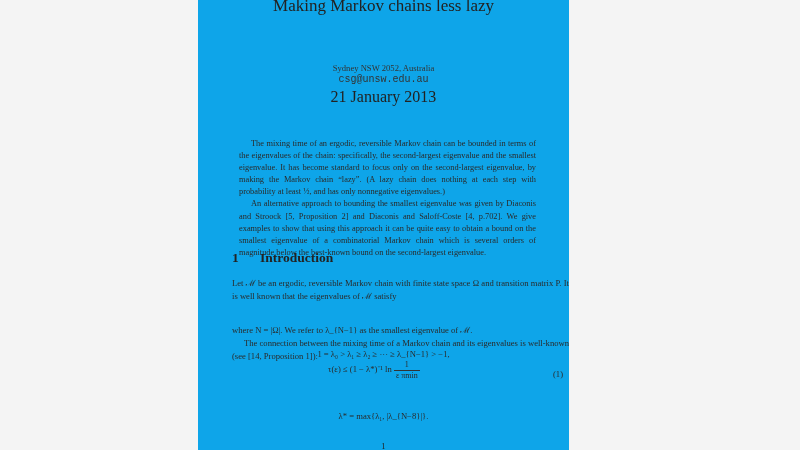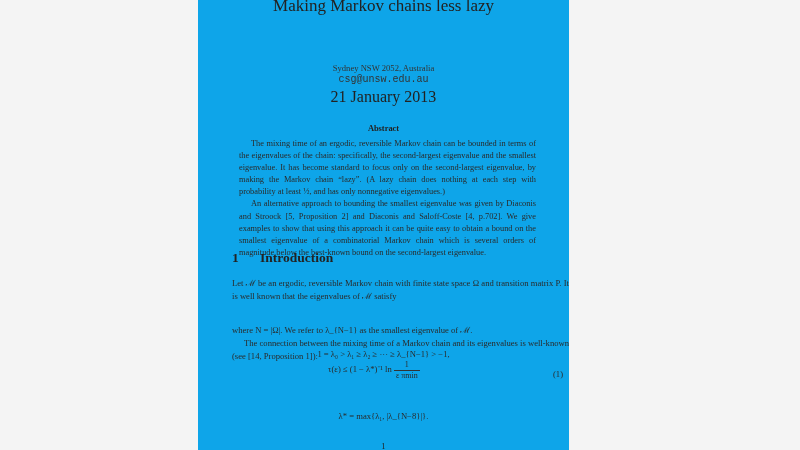--- a/index.html
+++ b/index.html
@@ -47,21 +47,20 @@
 
 <div class="side">arXiv:1203.6668v3  [math.CO]  21 Jan 2013</div>
 
 <div class="page">
 
   <div class="abs center title">Making Markov chains less lazy</div>
   <div class="abs center aff" style="top:63px">Sydney NSW 2052, Australia</div>
   <div class="abs center email" style="top:74px">csg@unsw.edu.au</div>
   <div class="abs center date">21 January 2013</div>
 
-  <div class="abs center abs-head">Abstract</div>
 
   <div class="para" style="left:41px; top:138px; width:297px;">
     <p class="indent">The mixing time of an ergodic, reversible Markov chain can be bounded in terms of the eigenvalues of the chain: specifically, the second-largest eigenvalue and the smallest eigenvalue. It has become standard to focus only on the second-largest eigenvalue, by making the Markov chain “lazy”. (A lazy chain does nothing at each step with probability at least ½, and has only nonnegative eigenvalues.)</p>
     <p class="indent">An alternative approach to bounding the smallest eigenvalue was given by Diaconis and Stroock [5, Proposition 2] and Diaconis and Saloff-Coste [4, p.702]. We give examples to show that using this approach it can be quite easy to obtain a bound on the smallest eigenvalue of a combinatorial Markov chain which is several orders of magnitude below the best-known bound on the second-largest eigenvalue.</p>
   </div>
 
   <div class="abs sec" style="left:34px; top:250px;">1</div>
   <div class="abs sec" style="left:62px; top:250px;">Introduction</div>
 
   <div class="para body-text" style="left:34px; top:277px; width:337px;">Let ℳ be an ergodic, reversible Markov chain with finite state space Ω and transition matrix P. It is well known that the eigenvalues of ℳ satisfy</div>

